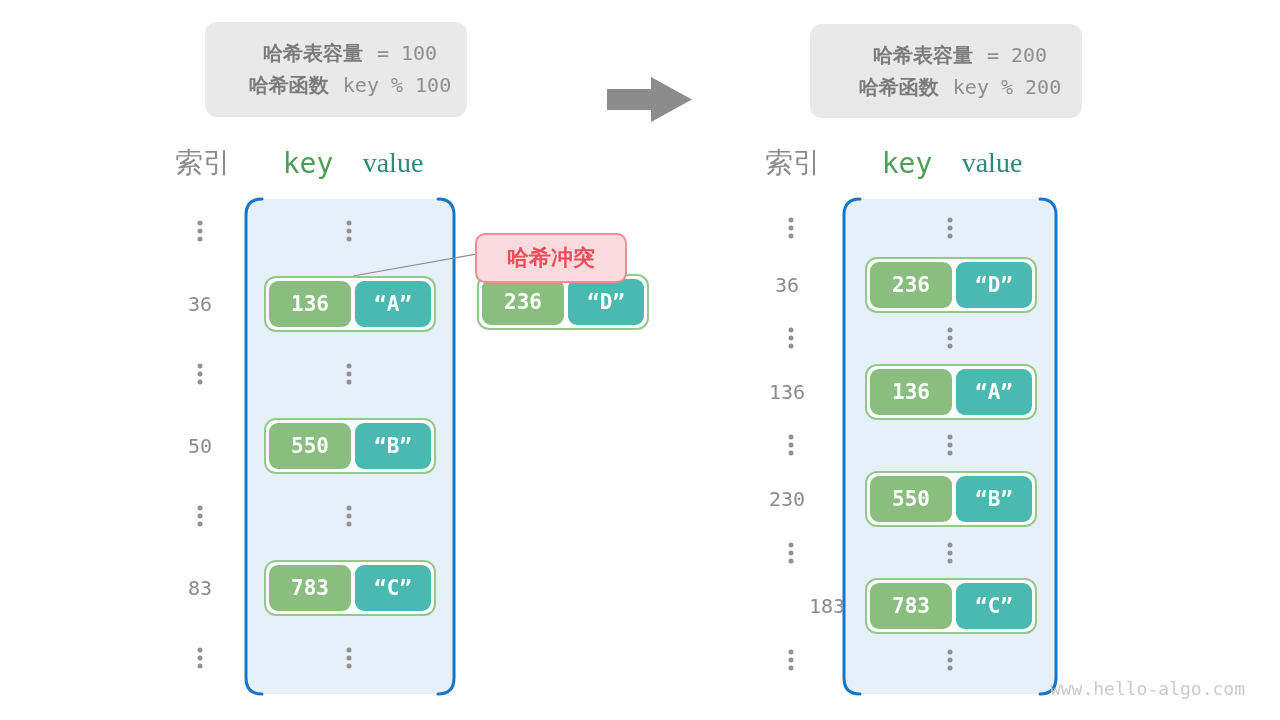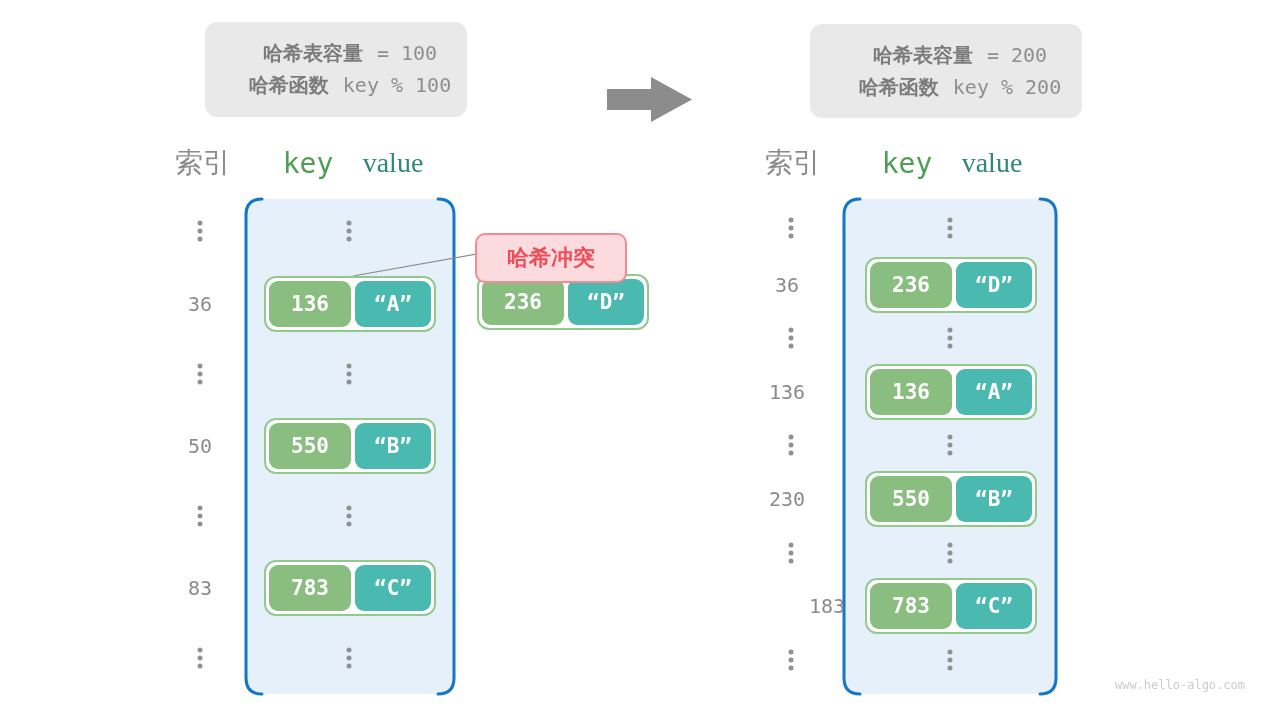--- a/index.html
+++ b/index.html
@@ -41,21 +41,21 @@
         font-family:"DejaVu Sans Mono","Liberation Mono",monospace;font-weight:bold;font-size:21px;color:#fff;}
   .cell-key{width:82px;background:var(--green-cell);}
   .cell-val{width:76px;background:var(--teal-cell);}
 
   .collision-label{position:absolute;left:475px;top:190px;width:152px;height:50px;box-sizing:border-box;
         background:var(--collision-bg);border:2px solid var(--collision-border);border-radius:10px;
         display:flex;align-items:center;justify-content:center;
         font-weight:bold;font-size:22px;color:var(--collision-text);margin-top:43px;}
 
   .watermark{position:absolute;right:35px;top:678px;
-        font-family:"DejaVu Sans Mono","Liberation Mono",monospace;font-size:12px;color:var(--watermark);}
+        font-family:"DejaVu Sans Mono","Liberation Mono",monospace;font-size:18px;color:var(--watermark);}
 </style>
 </head>
 <body>
 
 <div class="canvas">
 
   <svg class="overlay" viewBox="0 0 1280 720">
 
     <rect x="246" y="199" width="208" height="495" rx="16" fill="var(--blue-fill)"></rect>
     <rect x="844" y="199" width="212" height="495" rx="16" fill="var(--blue-fill)"></rect>

